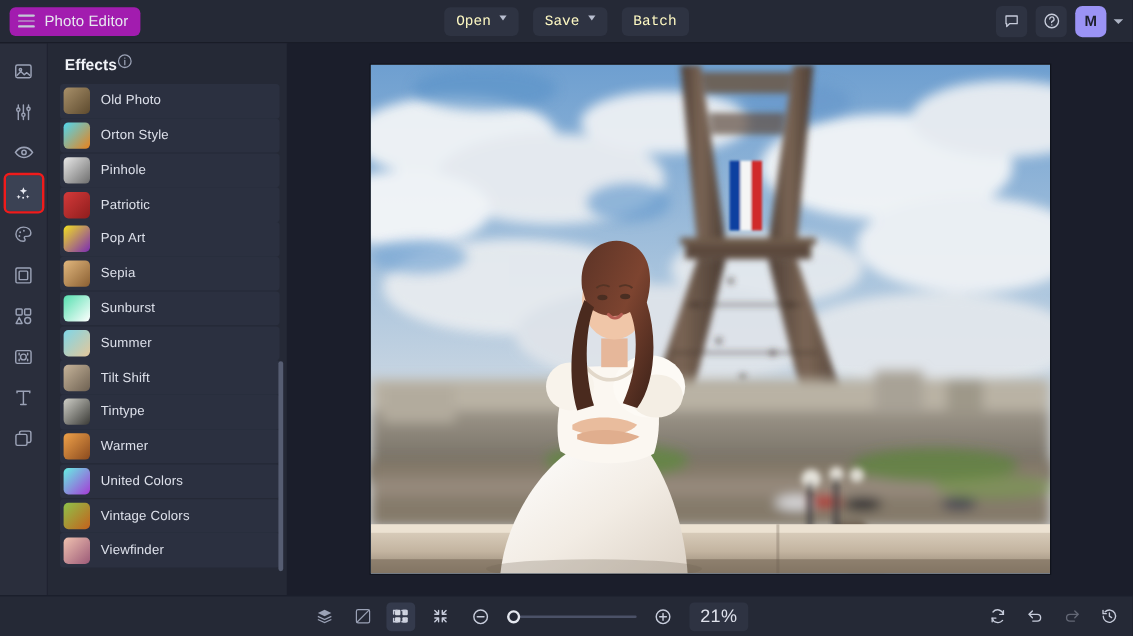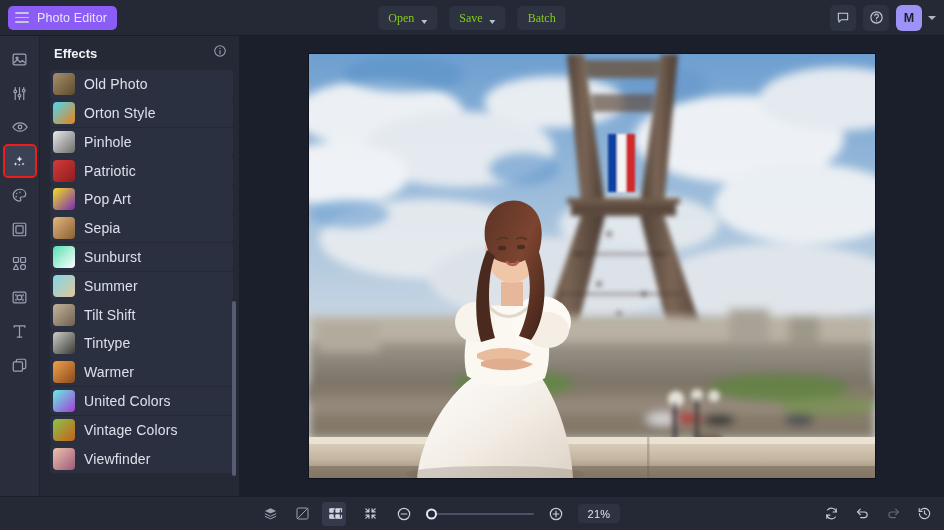--- a/index.html
+++ b/index.html
@@ -16,36 +16,36 @@
   .topbar {
     height: 36px; flex: 0 0 36px;
     background: #252936;
     display: flex; align-items: center;
     position: relative;
     border-bottom: 1px solid #191c27;
   }
   .brand {
     display: flex; align-items: center; gap: 8px;
     margin-left: 8px; padding: 5px 10px 5px 7px;
-    background: #8b5cf6; border-radius: 5px;
+    background: #a21caf; border-radius: 5px;
     cursor: pointer;
     justify-content: space-between;
   }
   .hamburger { display: flex; flex-direction: column; gap: 3px; width: 14px; }
   .hamburger i { display: block; height: 1.5px; background: #c3c8d6; border-radius: 1px; }
   .brand-title { font-size: 12.5px; color: #e7e9f0; letter-spacing: .1px; }
 
   .top-center {
     position: absolute; left: 50%; transform: translateX(-50%);
     display: flex; align-items: center; gap: 12px;
   }
   .tbtn {
     background: #2e3342; border: none; border-radius: 5px;
-    color: #84cc16; font-size: 12px; font-family: Liberation Serif, serif;
-    padding: 6px 10px; display: flex; align-items: flex-end; gap: 7px;
+    color: #fef9c3; font-size: 12px; font-family: Liberation Mono, monospace;
+    padding: 6px 10px; display: flex; align-items: flex-start; gap: 7px;
     cursor: pointer; line-height: 1;
   }
   .caret {
     width: 0; height: 0; border-left: 3.5px solid transparent;
     border-right: 3.5px solid transparent; border-top: 4px solid #b9bfd0;
     margin-top: 1px;
   }
 
   .top-right {
     position: absolute; right: 8px; display: flex; align-items: center; gap: 7px;
@@ -90,39 +90,39 @@
   .rail-item svg { display: block; }
 
   
   .panel {
     width: 200px; flex: 0 0 200px; background: #252936;
     display: flex; flex-direction: column;
     border-right: 1px solid #1b1e2b; position: relative;
   }
   .panel-head {
     height: 34px; flex: 0 0 34px;
-    display: flex; align-items: center; justify-content: space-between;
+    display: flex; align-items: center; 
     padding: 0 12px 0 14px;
   }
   .panel-title { font-size: 13px; font-weight: bold; color: #f0f2f7; }
   .panel-list {
     flex: 1; overflow: hidden; position: relative;
     padding: 0 6px 0 10px;
   }
   .eff {
     display: flex; align-items: center; gap: 9px;
     height: 28.5px; margin-bottom: 0.3px;
     background: #2b3040; border-radius: 3px;
     padding-left: 3px; cursor: pointer;
   }
   .eff-thumb {
     width: 22px; height: 22px; border-radius: 4px; flex: 0 0 22px;
     background-size: cover; position: relative; overflow: hidden;
   }
-  .eff-label { font-size: 14px; color: #dde0ea; letter-spacing: .15px; }
+  .eff-label { font-size: 11px; color: #dde0ea; letter-spacing: .15px; }
 
   .panel-scroll {
     position: absolute; right: 3px; top: 265px;
     width: 4px; height: 175px; background: #565d72; border-radius: 2px;
   }
 
   
   .stage {
     flex: 1; background: #1b1e2b; display: flex;
     align-items: center; justify-content: center; min-height: 0;
@@ -159,21 +159,21 @@
   .slider-track {
     height: 2px; width: 100%; background: #4b5167; border-radius: 2px;
   }
   .slider-knob {
     position: absolute; left: 0px; top: 50%; transform: translateY(-50%);
     width: 11px; height: 11px; border-radius: 50%;
     background: #232735; border: 2px solid #e4e7ef; cursor: pointer;
   }
   .zoom-val {
     background: #2e3342; border-radius: 4px; padding: 3.5px 9px;
-    font-size: 11px; color: #dfe2ec; letter-spacing: .3px;
+    font-size: 15px; color: #dfe2ec; letter-spacing: .3px;
     min-width: 42px; text-align: center; cursor: pointer;
   }
 </style>
 </head>
 <body>
 
 <div class="app">
 
   <div class="topbar">
 

